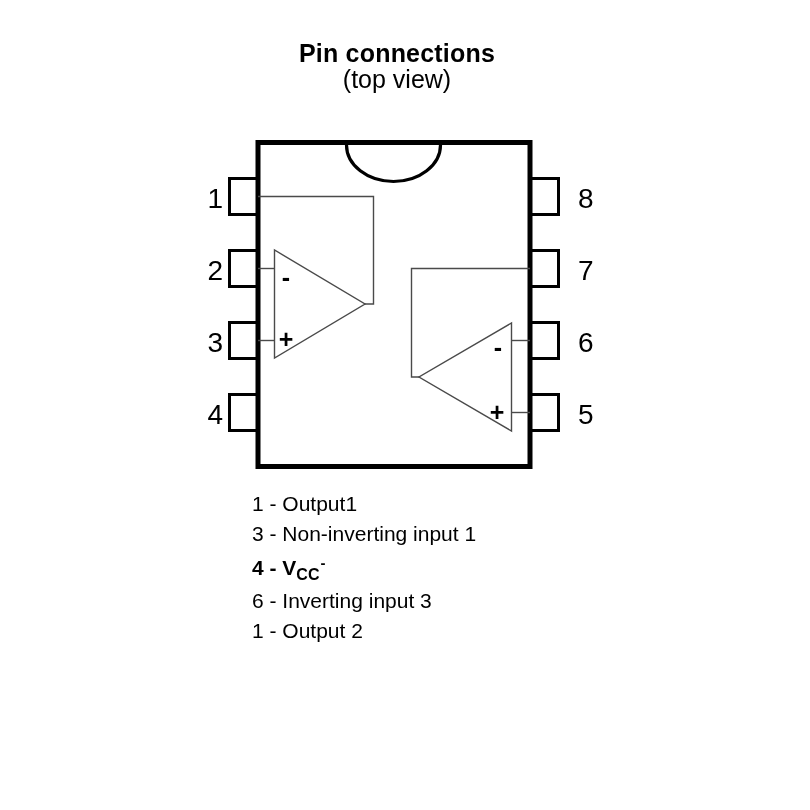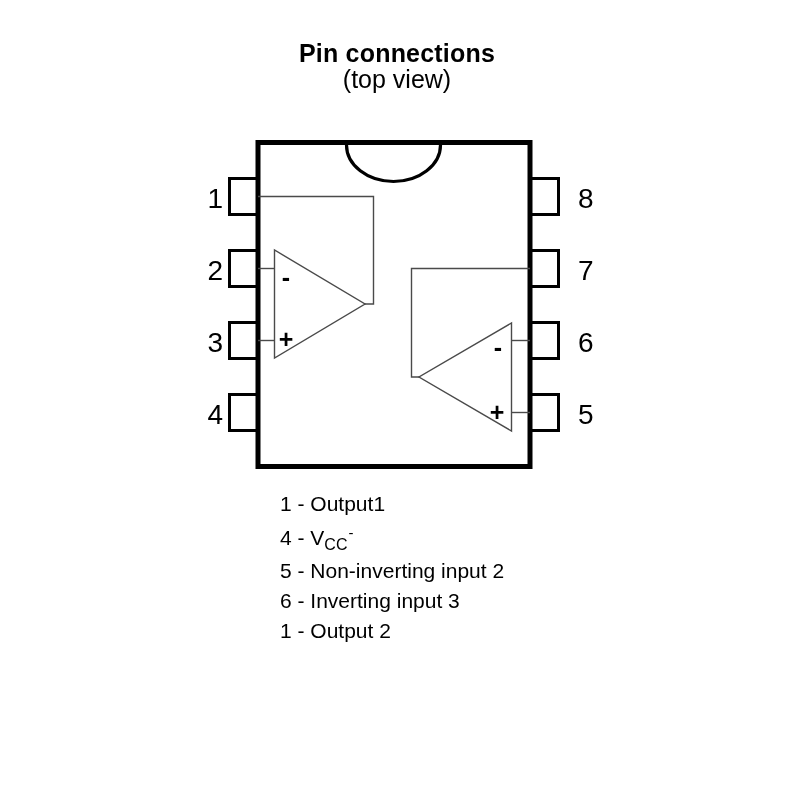--- a/index.html
+++ b/index.html
@@ -72,32 +72,33 @@
     fill: #000000;
   }
   .sign {
     font-size: 25px;
     font-weight: bold;
     fill: #000000;
     text-anchor: middle;
   }
   .pin-list {
     position: absolute;
-    left: 280px;
+    left: 252px;
     top: 484px;
     font-size: 21px;
   }
   .pl-row {
     height: 30px;
     line-height: 30px;
     white-space: nowrap;
   }
   .pl-row.tall {
     margin-top: 4px;
     margin-bottom: 3px;
+    font-weight: bold;
   }
   .vsub {
     font-size: 16px;
     vertical-align: -5px;
   }
   .vsup {
     font-size: 15px;
     vertical-align: 7px;
     margin-left: 1px;
   }
@@ -150,19 +151,19 @@
     <text class="pin-num" x="223" y="424" text-anchor="end">4</text>
 
     <text class="pin-num" x="578" y="208">8</text>
     <text class="pin-num" x="578" y="280">7</text>
     <text class="pin-num" x="578" y="352">6</text>
     <text class="pin-num" x="578" y="424">5</text>
   </svg>
 
   <div class="pin-list">
     <div class="pl-row"><span>1 - Output1</span><span class="vsub"></span><span class="vsup"></span></div>
+    <div class="pl-row"><span>3 - Non-inverting input 1</span><span class="vsub"></span><span class="vsup"></span></div>
     <div class="pl-row tall"><span>4 - V</span><span class="vsub">CC</span><span class="vsup">-</span></div>
-    <div class="pl-row"><span>5 - Non-inverting input 2</span><span class="vsub"></span><span class="vsup"></span></div>
     <div class="pl-row"><span>6 - Inverting input 3</span><span class="vsub"></span><span class="vsup"></span></div>
     <div class="pl-row"><span>1 - Output 2</span><span class="vsub"></span><span class="vsup"></span></div>
   </div>
 
 </div>
 
 </body></html>

